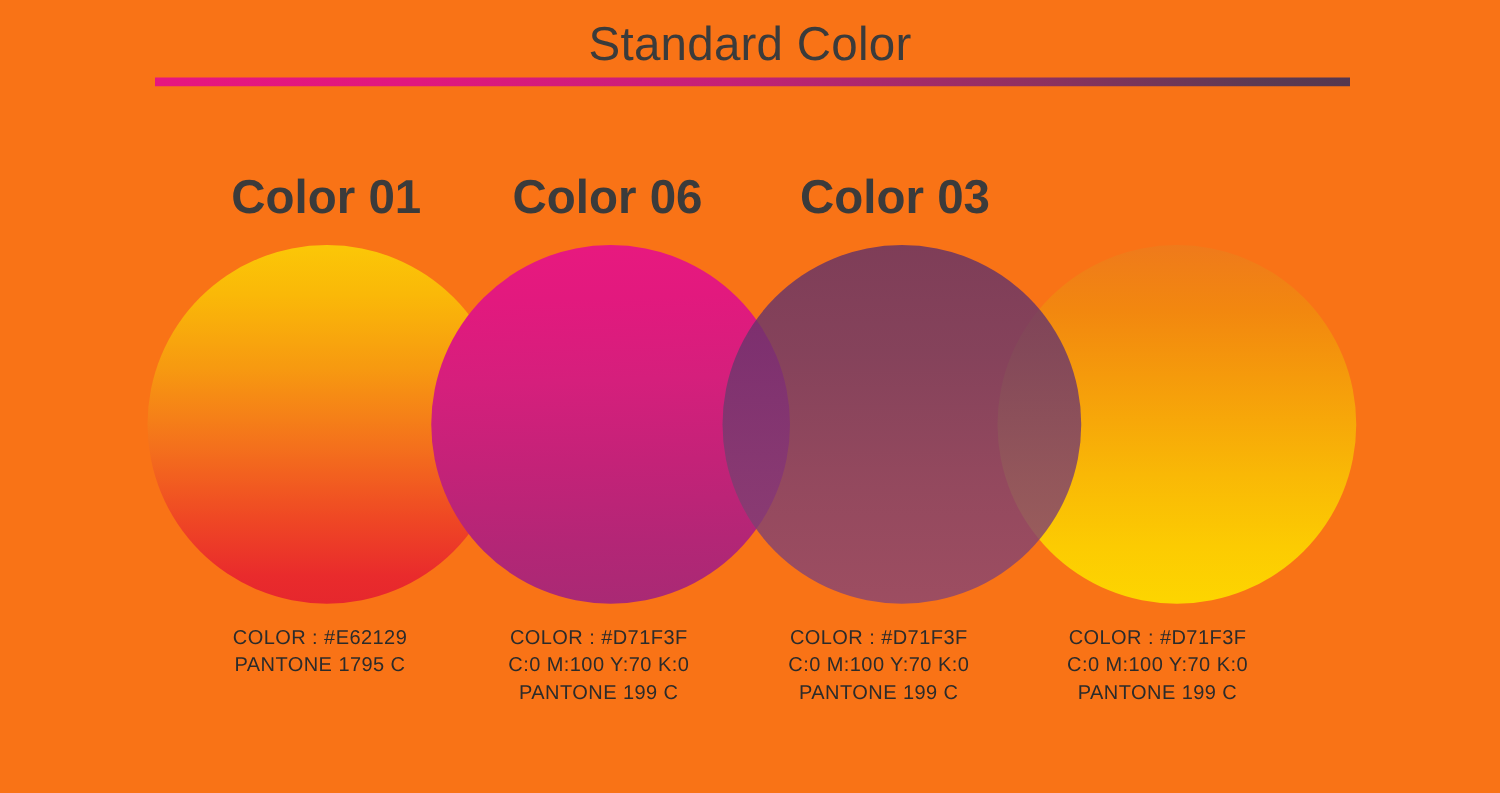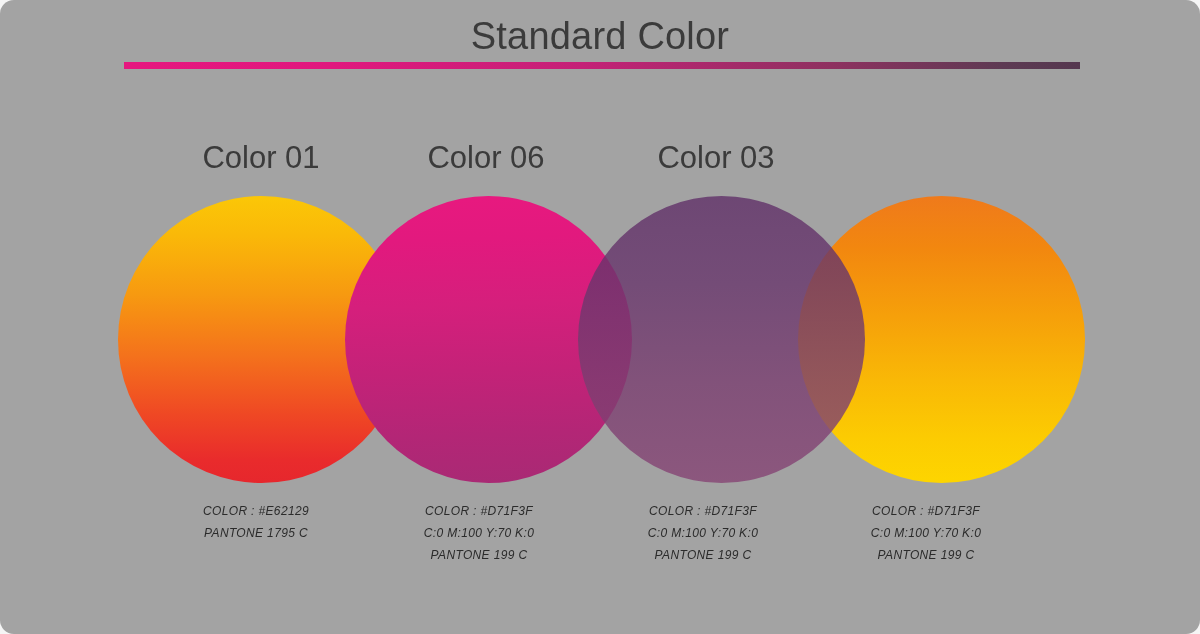--- a/index.html
+++ b/index.html
@@ -15,22 +15,21 @@
     overflow: hidden;
     position: relative;
     -webkit-font-smoothing: antialiased;
   }
 
   #page {
     position: absolute;
     inset: 0;
     width: 1200px;
     height: 634px;
-    background: #a3a3a3;
-    border-radius: 14px;
+    background: #f97316;
   }
 
   
   #header {
     position: absolute;
     left: 0;
     top: 0;
     width: 1200px;
     height: 80px;
   }
@@ -61,22 +60,22 @@
         #5d3a53 92%,
         #55374f 100%);
   }
 
   
   .swatch-title {
     position: absolute;
     top: 139px;
     width: 240px;
     text-align: center;
-    font-size: 31px;
-    font-weight: 400;
+    font-size: 38px;
+    font-weight: 700;
     color: #3b3b3b;
     line-height: 38px;
     white-space: nowrap;
   }
   #swatch-title-1 { left: 141px; }
   #swatch-title-2 { left: 366px; }
   #swatch-title-3 { left: 596px; }
   #swatch-title-4 { left: 822px; }
 
   
@@ -141,25 +140,24 @@
     width: 240px;
     text-align: center;
     color: #2b2b2b;
   }
   #swatch-specs-1 { left: 136px; top: 500px; }
   #swatch-specs-2 { left: 359px; top: 500px; }
   #swatch-specs-3 { left: 583px; top: 500px; }
   #swatch-specs-4 { left: 806px; top: 500px; }
 
   .spec-line {
-    font-size: 12px;
+    font-size: 16px;
     line-height: 22px;
     letter-spacing: 0.35px;
     white-space: nowrap;
-    font-style: italic;
   }
 </style>
 </head>
 <body>
 
 <div id="page">
 
   <div id="header">
     <div id="page-title">Standard Color</div>
     <div id="title-divider"></div>

